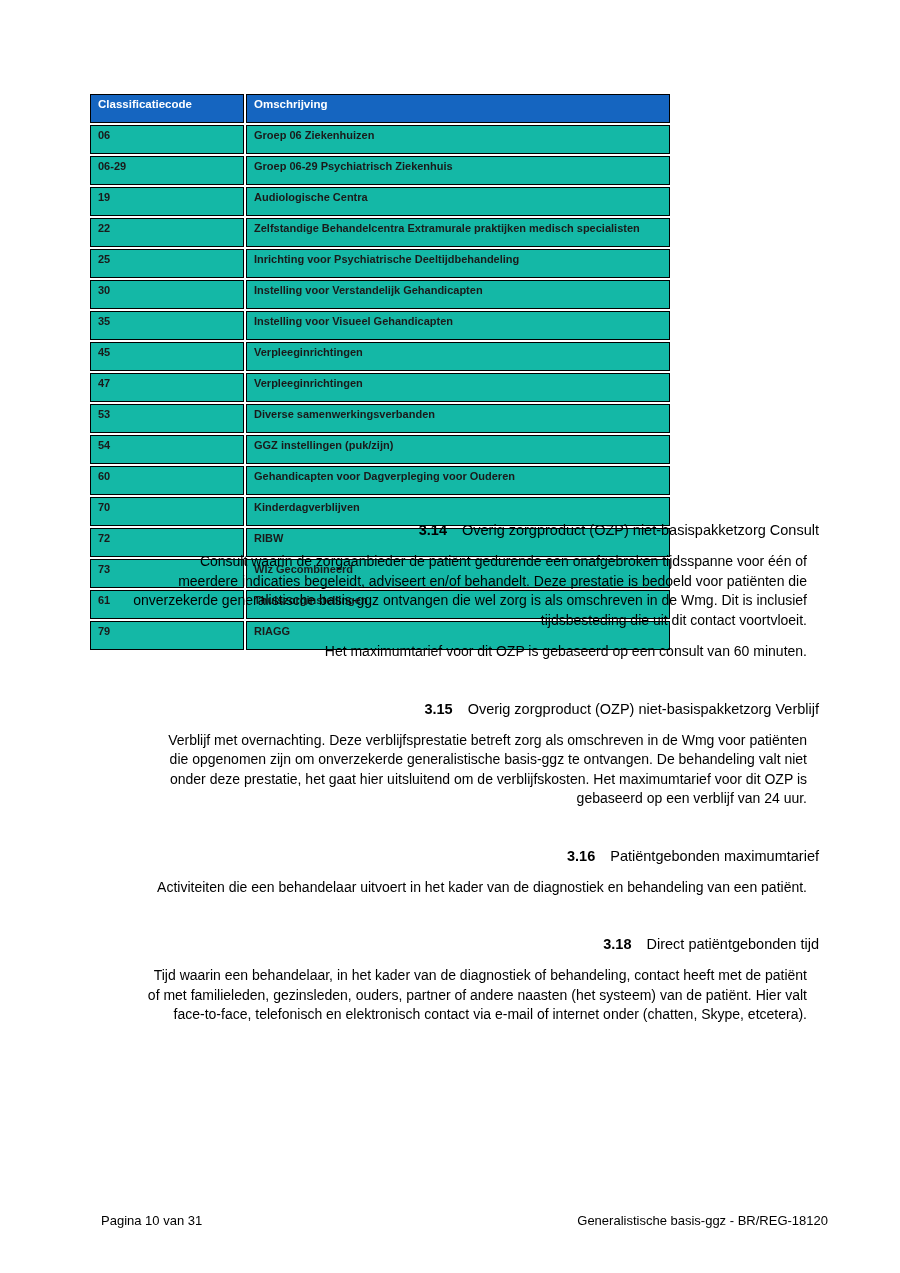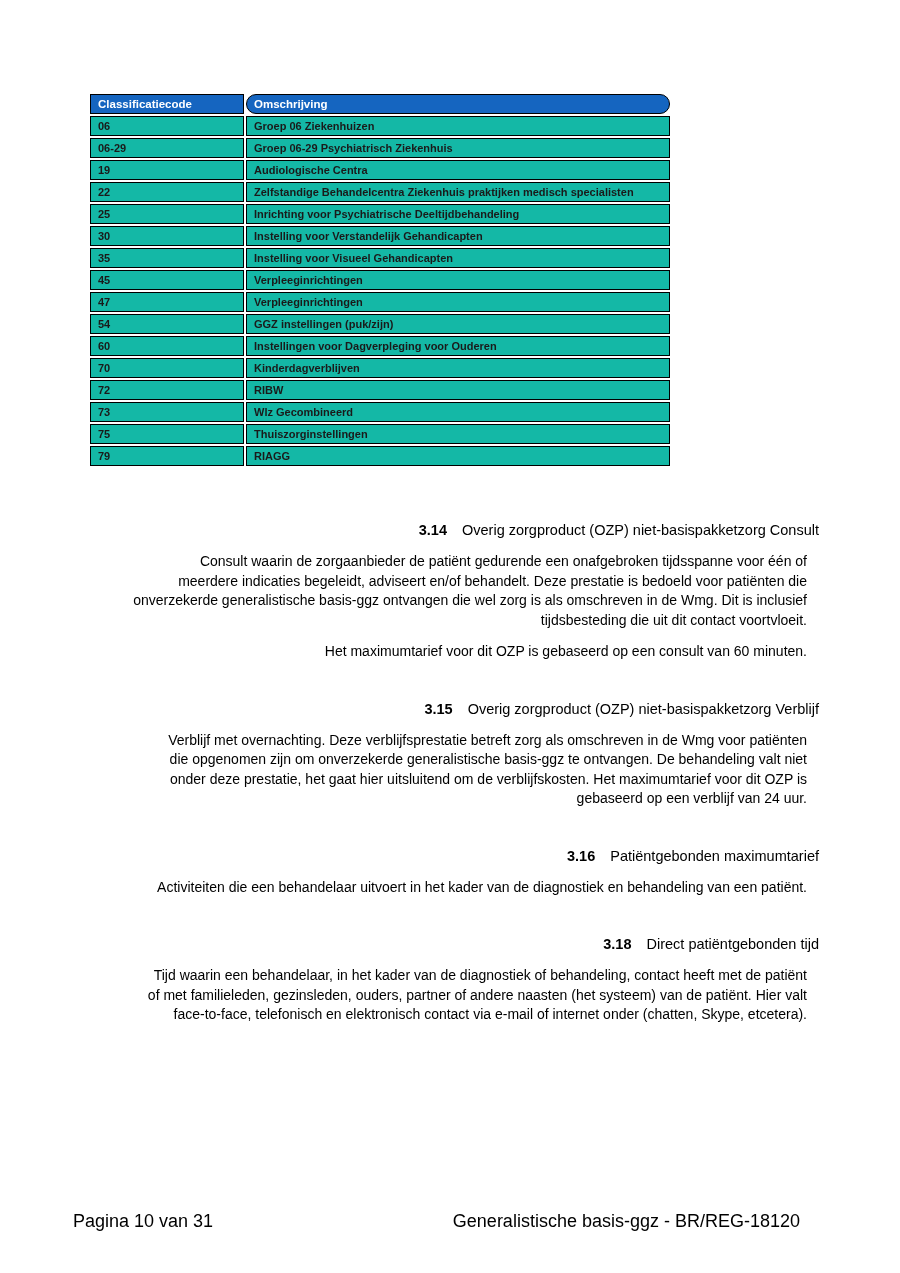--- a/index.html
+++ b/index.html
@@ -24,38 +24,38 @@
   }
   table.doc-table {
     border-collapse: separate;
     border-spacing: 2px;
     font-size: 11px;
     font-weight: bold;
   }
   table.doc-table th,
   table.doc-table td {
     border: 1px solid #000000;
-    padding: 2px 7px 2px 7px;
+    padding: 2px 7px 11px 7px;
     height: 14px;
     vertical-align: middle;
     text-align: left;
     white-space: nowrap;
     overflow: hidden;
   }
   table.doc-table th {
     background: #1565c0;
     color: #ffffff;
     font-size: 11.5px;
   }
   table.doc-table td {
     background: #14b8a6;
     color: #1a1a1a;
   }
   .col-code  { width: 138px; }
-  .col-descr { width: 408px; border-radius: 10px; }
+  .col-descr { width: 408px; }
 
   
   .sections {
     position: absolute;
     left: 87px;
     top: 520px;
     width: 732px;
     text-align: right;
   }
   .section { margin: 0; }
@@ -78,26 +78,26 @@
     font-size: 14px;
     line-height: 19.5px;
     margin: 12px;
     white-space: pre-line;
   }
   .para + .para { margin-top: 9px; }
 
   
   .page-footer {
     position: absolute;
-    left: 73px;
+    left: 101px;
     top: 1213px;
     width: 727px;
     display: flex;
     justify-content: space-between;
-    font-size: 18px;
+    font-size: 13px;
     line-height: 16px;
   }
 </style>
 </head>
 <body>
 
 <div class="doc-table-wrap">
   <table class="doc-table">
     <thead>
       <tr>
@@ -113,21 +113,21 @@
       <tr>
           <td>06-29</td>
           <td>Groep 06-29 Psychiatrisch Ziekenhuis</td>
         </tr>
       <tr>
           <td>19</td>
           <td>Audiologische Centra</td>
         </tr>
       <tr>
           <td>22</td>
-          <td>Zelfstandige Behandelcentra Ziekenhuis praktijken medisch specialisten</td>
+          <td>Zelfstandige Behandelcentra Extramurale praktijken medisch specialisten</td>
         </tr>
       <tr>
           <td>25</td>
           <td>Inrichting voor Psychiatrische Deeltijdbehandeling</td>
         </tr>
       <tr>
           <td>30</td>
           <td>Instelling voor Verstandelijk Gehandicapten</td>
         </tr>
       <tr>
@@ -136,41 +136,45 @@
         </tr>
       <tr>
           <td>45</td>
           <td>Verpleeginrichtingen</td>
         </tr>
       <tr>
           <td>47</td>
           <td>Verpleeginrichtingen</td>
         </tr>
       <tr>
+          <td>53</td>
+          <td>Diverse samenwerkingsverbanden</td>
+        </tr>
+      <tr>
           <td>54</td>
           <td>GGZ instellingen (puk/zijn)</td>
         </tr>
       <tr>
           <td>60</td>
-          <td>Instellingen voor Dagverpleging voor Ouderen</td>
+          <td>Gehandicapten voor Dagverpleging voor Ouderen</td>
         </tr>
       <tr>
           <td>70</td>
           <td>Kinderdagverblijven</td>
         </tr>
       <tr>
           <td>72</td>
           <td>RIBW</td>
         </tr>
       <tr>
           <td>73</td>
           <td>Wlz Gecombineerd</td>
         </tr>
       <tr>
-          <td>75</td>
+          <td>61</td>
           <td>Thuiszorginstellingen</td>
         </tr>
       <tr>
           <td>79</td>
           <td>RIAGG</td>
         </tr>
     </tbody>
   </table>
 </div>
 

